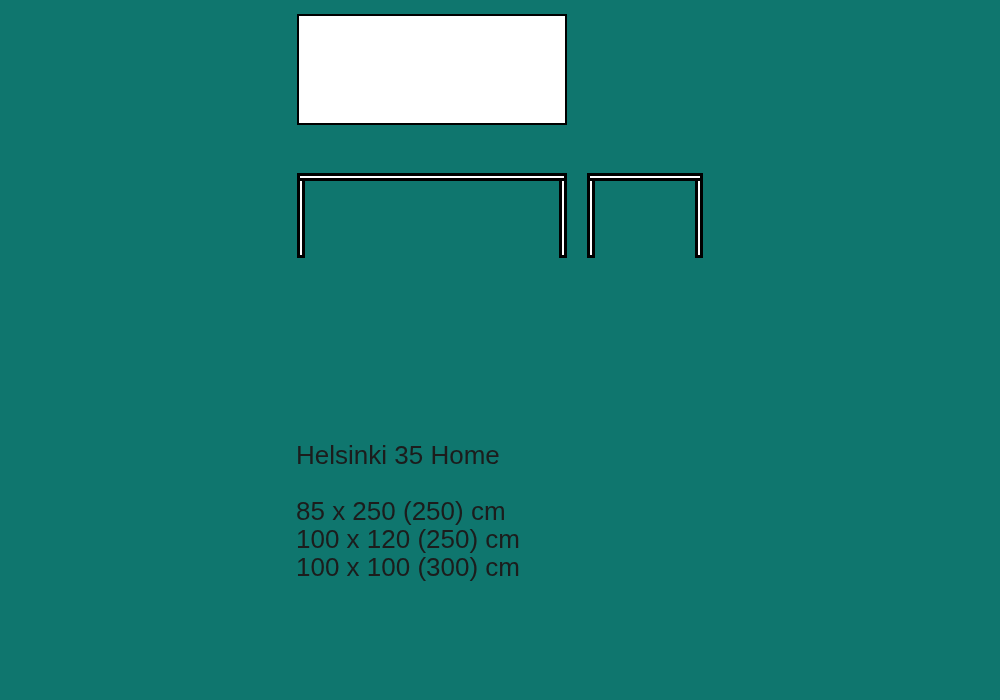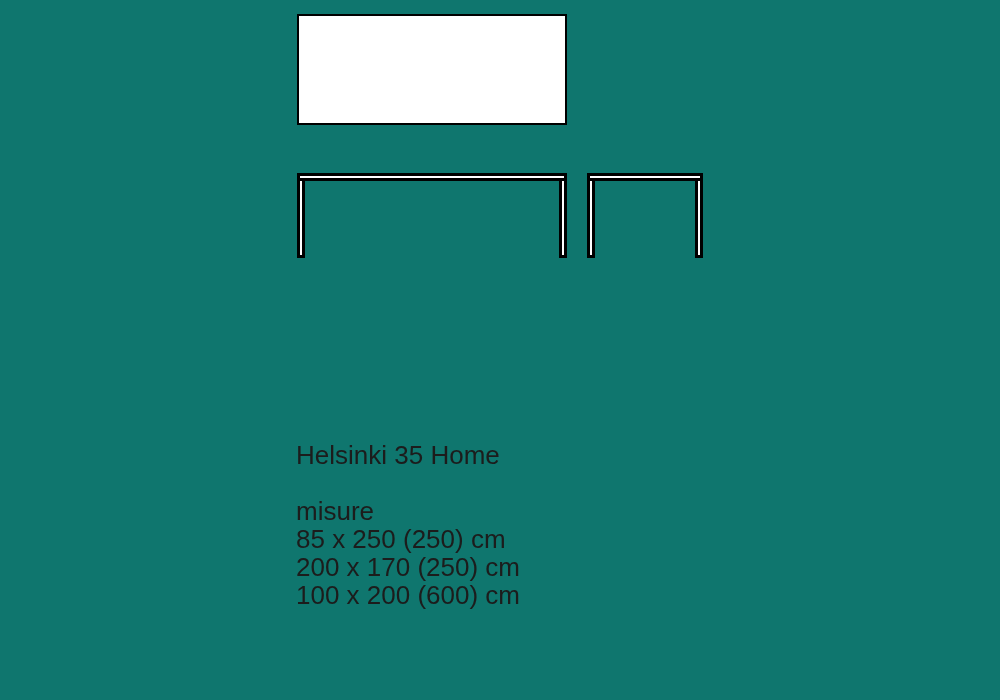--- a/index.html
+++ b/index.html
@@ -82,20 +82,19 @@
     </div>
   </div>
 
   <div class="specs">
     <div class="title">Helsinki 35 Home</div>
 
     <div class="section-height">
     </div>
 
     <div>
-      <div>misure</div>
       <div>85 x 250 (250) cm</div>
-      <div>200 x 170 (250) cm</div>
-      <div>100 x 200 (600) cm</div>
+      <div>100 x 120 (250) cm</div>
+      <div>100 x 100 (300) cm</div>
     </div>
   </div>
 
 </div>
 
 </body></html>

